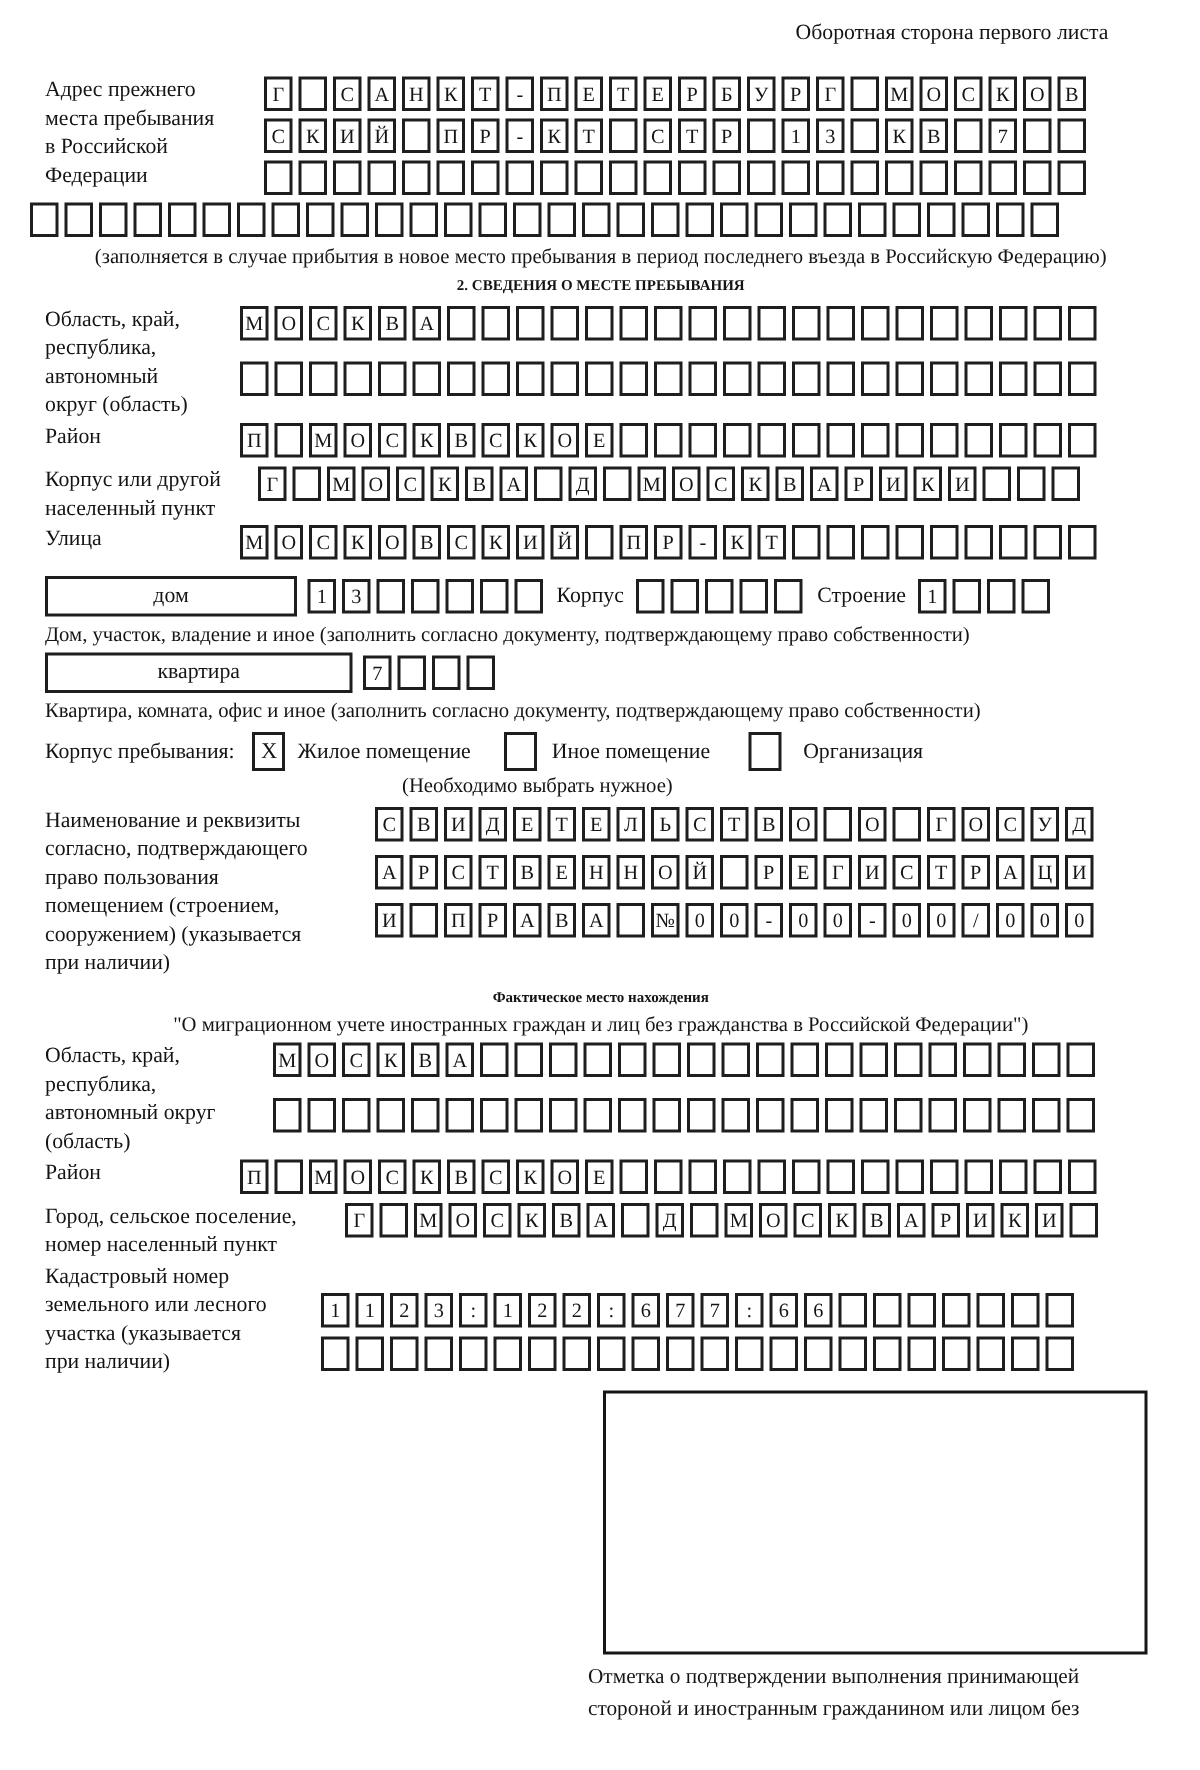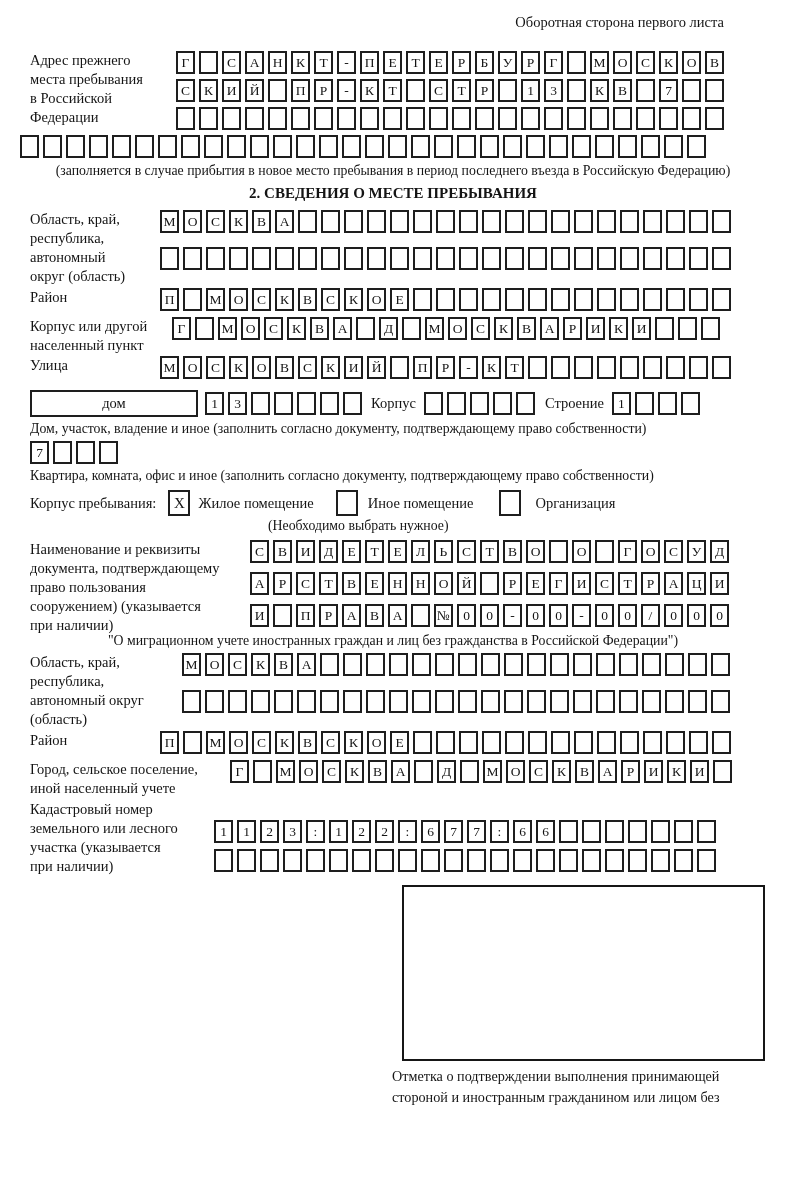--- a/index.html
+++ b/index.html
@@ -3,35 +3,35 @@
 <meta charset="utf-8">
 <style>
   * { box-sizing: border-box; }
   html,body { margin:0; padding:0; }
   body {
     width:800px; height:1180px; overflow:hidden;
     background:#ffffff; color:#141414;
     font-family:"Liberation Serif", serif;
     font-size:14.5px;
   }
-  .page { padding:14px 44px 0 30px; position:relative; }
+  .page { padding:14px 29px 0 30px; position:relative; }
   .hdr-note { text-align:right; padding-right:32px; font-size:14.5px; }
 
   .cellrow { display:flex; flex-wrap:nowrap; margin-bottom:5px; }
   .cell {
     display:inline-flex; align-items:center; justify-content:center;
     width:19px; height:23px; border:2px solid #1e1e1e; margin-right:4px;
     font-size:13.5px; background:#fff; flex-shrink:0;
   }
   .frow { display:flex; align-items:flex-start; }
   .lbl { flex-shrink:0; line-height:19px; }
   .rows { display:flex; flex-direction:column; }
 
   .note { font-size:13.8px; text-align:center; margin:2px 0 4px 0; }
-  .sec-title { text-align:center; font-weight:bold; font-size:15px; margin:6px 0 8px 0; }
+  .sec-title { text-align:center; font-weight:bold; font-size:10px; margin:6px 0 8px 0; }
 
   .boxlabel {
     border:2px solid #1e1e1e; height:27px; display:inline-flex;
     align-items:center; justify-content:center; flex-shrink:0;
   }
   .inline-lbl { line-height:27px; flex-shrink:0; }
 
   .chk {
     display:inline-flex; width:22px; height:26px; border:2px solid #1e1e1e;
     align-items:center; justify-content:center; font-size:15px; flex-shrink:0;
@@ -354,20 +354,21 @@
     <div class="cellrow" style="margin-bottom:0;">
         <span class="cell">1</span>
         <span class="cell"></span>
         <span class="cell"></span>
         <span class="cell"></span>
       </div>
   </div>
   <div class="note" style="text-align:left; margin-top:4px;">Дом, участок, владение и иное (заполнить согласно документу, подтверждающему право собственности)</div>
 
   <div class="frow" style="margin-top:3px; align-items:center;">
+    <div class="boxlabel" style="width:205px; margin-right:7px;">квартира</div>
     <div class="cellrow" style="margin-bottom:0;">
         <span class="cell">7</span>
         <span class="cell"></span>
         <span class="cell"></span>
         <span class="cell"></span>
       </div>
   </div>
   <div class="note" style="text-align:left; margin-top:4px;">Квартира, комната, офис и иное (заполнить согласно документу, подтверждающему право собственности)</div>
 
   <div class="stay-row">
@@ -377,22 +378,23 @@
     <span class="chk" style="margin-left:22px;"></span>
     <span style="margin-left:10px;">Иное помещение</span>
     <span class="chk" style="margin-left:26px;"></span>
     <span style="margin-left:14px;">Организация</span>
   </div>
   <div style="margin-left:238px; font-size:13.8px; margin-bottom:6px;">(Необходимо выбрать нужное)</div>
 
   <div class="frow" style="margin-top:4px;">
     <div class="lbl" style="width:220px;">
       <div>Наименование и реквизиты</div>
-      <div>документа, подтверждающему</div>
+      <div>согласно, подтверждающего</div>
       <div>право пользования</div>
+      <div>помещением (строением,</div>
       <div>сооружением) (указывается</div>
       <div>при наличии)</div>
     </div>
     <div class="rows">
       <div class="cellrow" style="margin-bottom:9px;">
           <span class="cell">С</span>
           <span class="cell">В</span>
           <span class="cell">И</span>
           <span class="cell">Д</span>
           <span class="cell">Е</span>
@@ -455,20 +457,21 @@
           <span class="cell">0</span>
           <span class="cell">0</span>
           <span class="cell">/</span>
           <span class="cell">0</span>
           <span class="cell">0</span>
           <span class="cell">0</span>
         </div>
     </div>
   </div>
 
+  <div class="sec-title" style="margin:8px 0 6px 0;">Фактическое место нахождения</div>
   <div class="note" style="margin-top:-2px;">"О миграционном учете иностранных граждан и лиц без гражданства в Российской Федерации")</div>
 
   <div class="frow" style="margin-top:4px;">
     <div class="lbl" style="width:152px;">
       <div>Область, край,</div>
       <div>республика,</div>
       <div>автономный округ</div>
       <div>(область)</div>
     </div>
     <div class="rows">
@@ -554,21 +557,21 @@
         <span class="cell"></span>
         <span class="cell"></span>
         <span class="cell"></span>
         <span class="cell"></span>
       </div>
   </div>
 
   <div class="frow" style="margin-top:1px;">
     <div class="lbl" style="width:200px;">
       <div>Город, сельское поселение,</div>
-      <div>иной населенный учете</div>
+      <div>номер населенный пункт</div>
     </div>
     <div class="cellrow">
         <span class="cell">Г</span>
         <span class="cell"></span>
         <span class="cell">М</span>
         <span class="cell">О</span>
         <span class="cell">С</span>
         <span class="cell">К</span>
         <span class="cell">В</span>
         <span class="cell">А</span>

